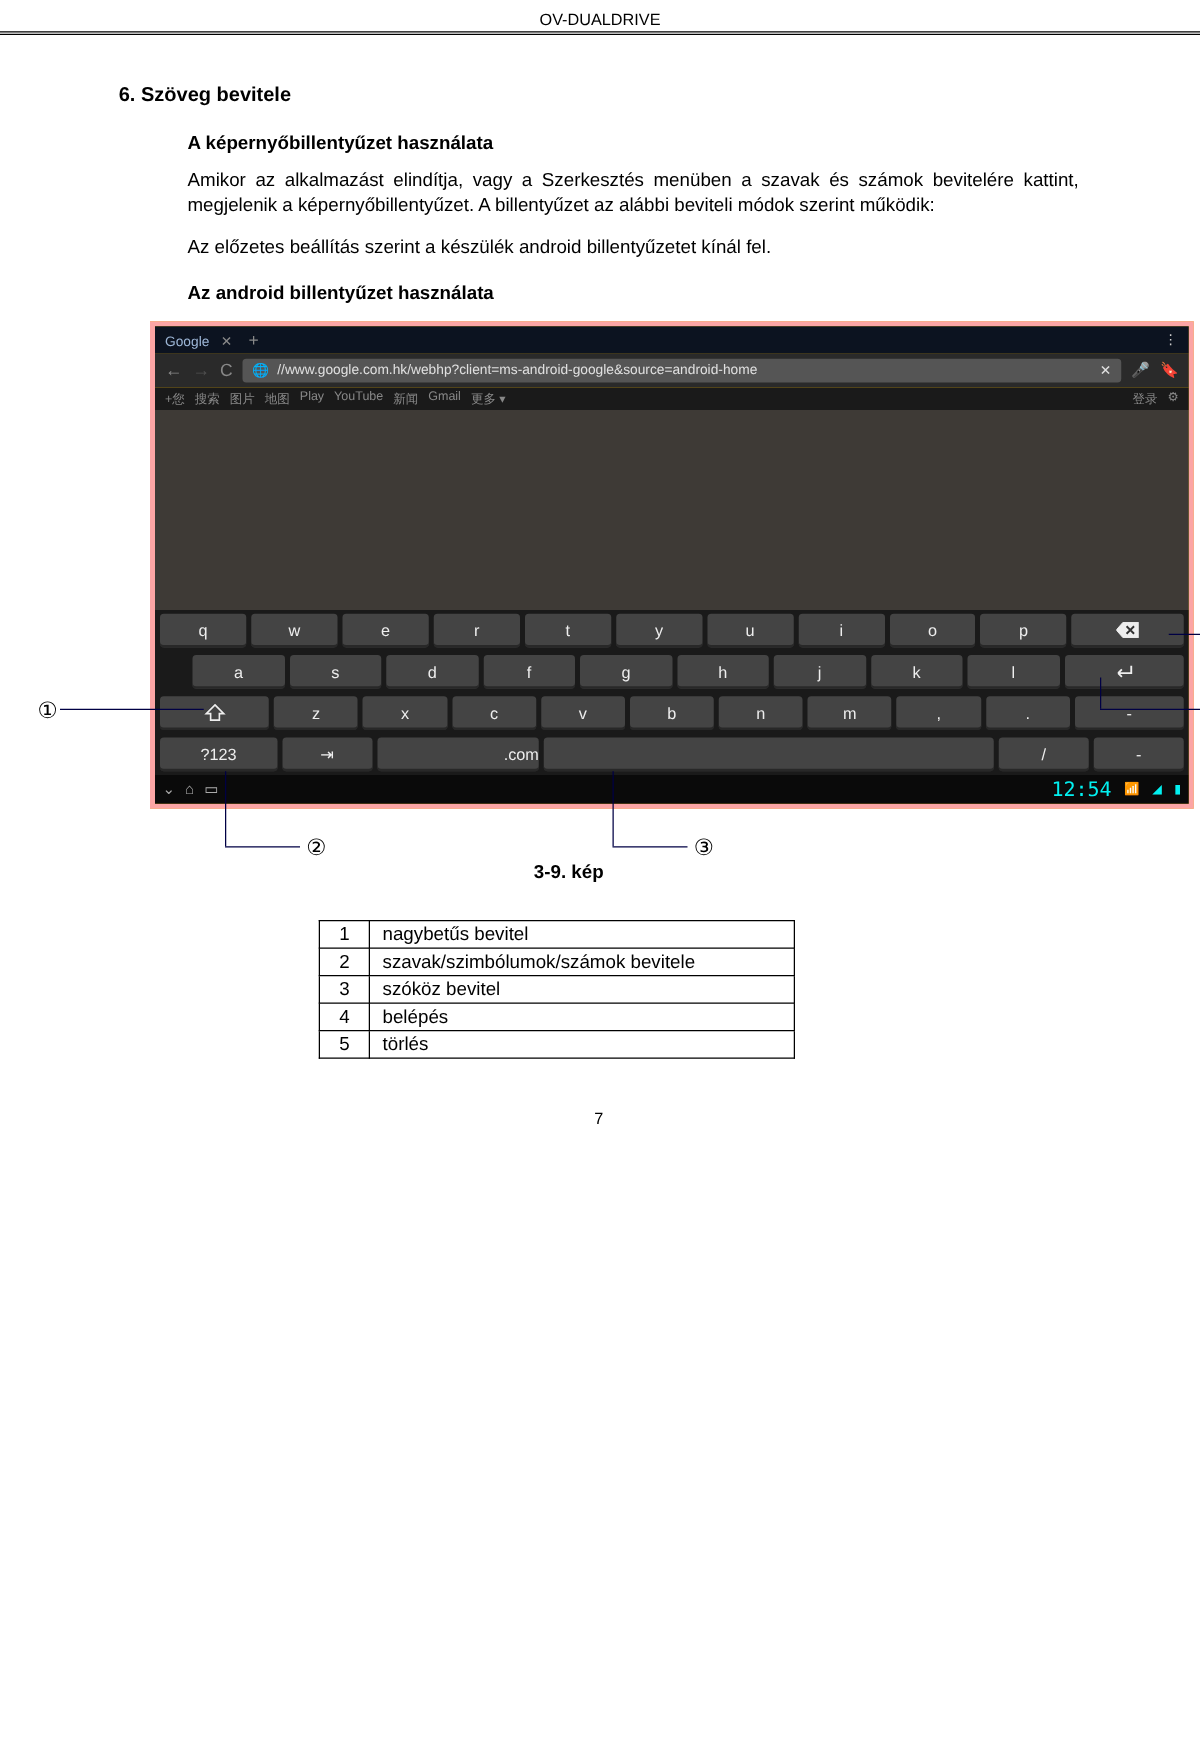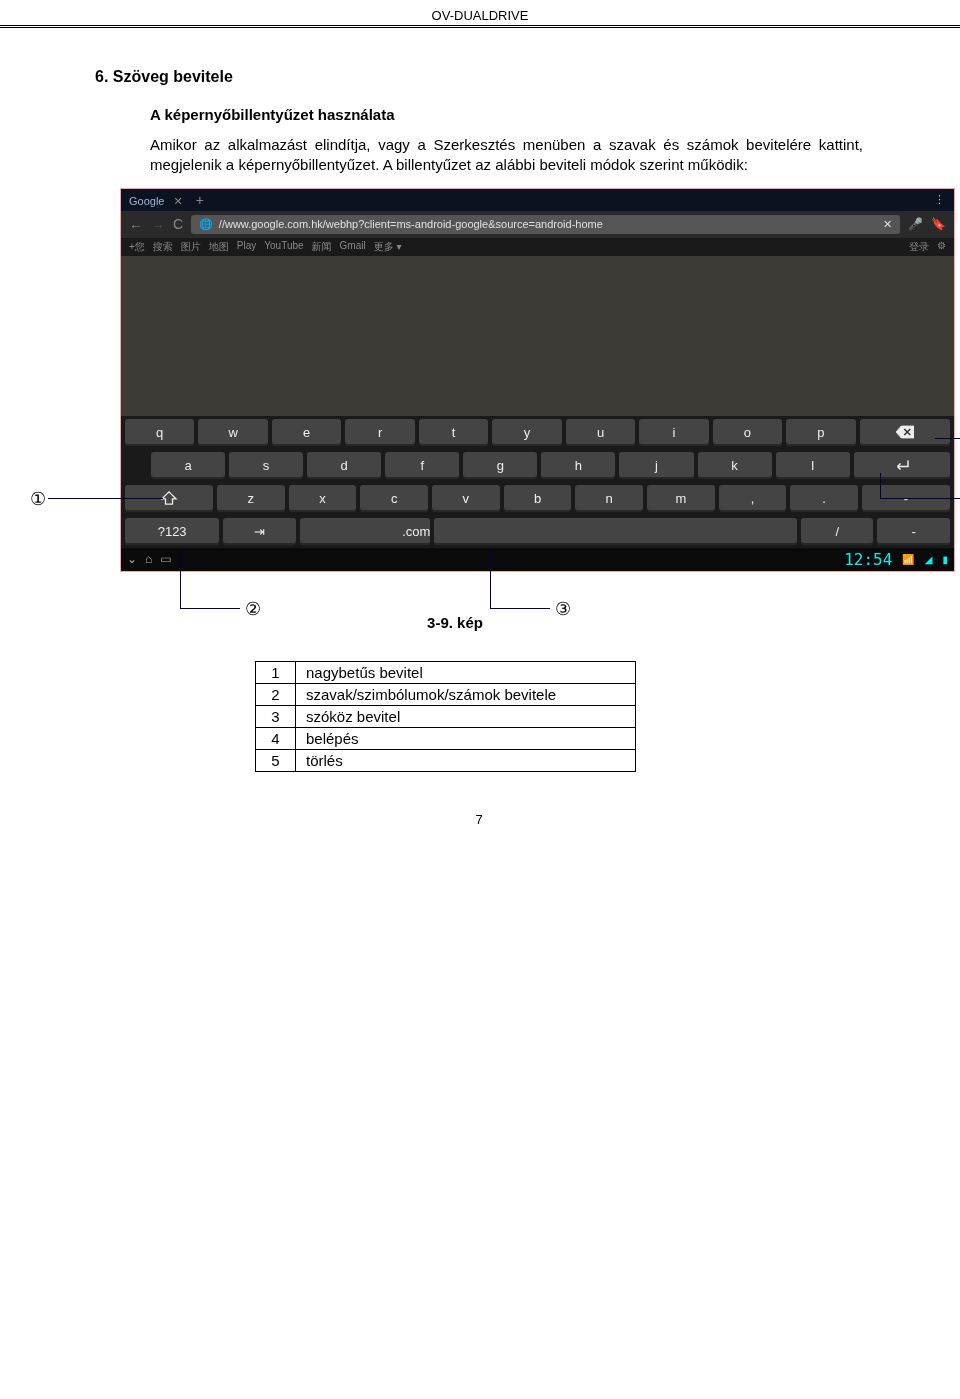--- a/index.html
+++ b/index.html
@@ -20,21 +20,21 @@
   .para { margin: 0 0 12px 55px; text-align: justify; line-height: 1.35; }
   .ol-num { margin: 0 0 12px 85px; line-height: 1.5; }
   .ol-num li { margin-bottom: 4px; padding-left: 6px; text-align: justify; }
   .sub-title-2 { font-weight: bold; margin: 6px 0 10px 30px; font-size: 15px; }
   .para-2 { margin: 0 0 10px 55px; line-height: 1.35; }
   .sub-title-3 { font-weight: bold; margin: 18px 0 14px 55px; font-size: 15px; }
 
   .figure-wrap { position: relative; margin: 4px 0 0 25px; width: 870px; }
   .screenshot {
     width: 835px;
-    border: 1px solid #fca5a5;
+    border: 4px solid #fca5a5;
     background: #eab308;
   }
   .browser-head { background: #0c1320; color: #ccc; font-size: 11px; padding: 3px 8px; display: flex; align-items: center; gap: 10px; }
   .browser-tab { color: #9db6d6; }
   .browser-tab .x { margin-left: 6px; color: #888; }
   .browser-tab .plus { margin-left: 10px; color: #888; font-size: 14px; }
   .browser-head .icon-menu { margin-left: auto; letter-spacing: 1px; }
   .addr-row { background: #2a2a2a; display: flex; align-items: center; padding: 4px 8px; gap: 8px; font-size: 12px; color: #bbb; }
   .addr-row .nav-ico { font-size: 14px; color: #888; }
   .addr-row .url-field { flex: 1; background: #555; color: #e0e0e0; padding: 3px 8px; border-radius: 3px; display: flex; align-items: center; gap: 6px; font-size: 11px; }
@@ -83,21 +83,23 @@
   <hr class="hr2">
 </div>
 
 <div class="page">
 
   <div class="section-title">6. Szöveg bevitele</div>
 
   <div class="sub-title">A képernyőbillentyűzet használata</div>
   <div class="para">Amikor az alkalmazást elindítja, vagy a Szerkesztés menüben a szavak és számok bevitelére kattint, megjelenik a képernyőbillentyűzet. A billentyűzet az alábbi beviteli módok szerint működik:</div>
 
-
+  <div class="para-2">Az előzetes beállítás szerint a készülék android billentyűzetet kínál fel.</div>
+
+  <div class="sub-title-3">Az android billentyűzet használata</div>
 
   <div class="figure-wrap">
     <div class="screenshot">
       <div class="browser-head">
         <span class="browser-tab">
           <span>Google</span>
           <span class="x">✕</span>
           <span class="plus">+</span>
         </span>
         <span class="icon-menu">⋮</span>

